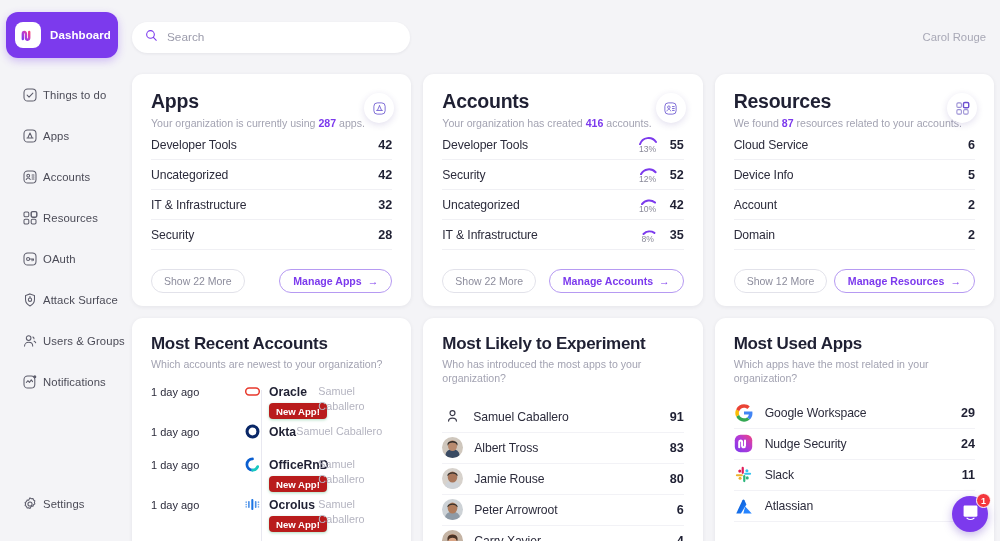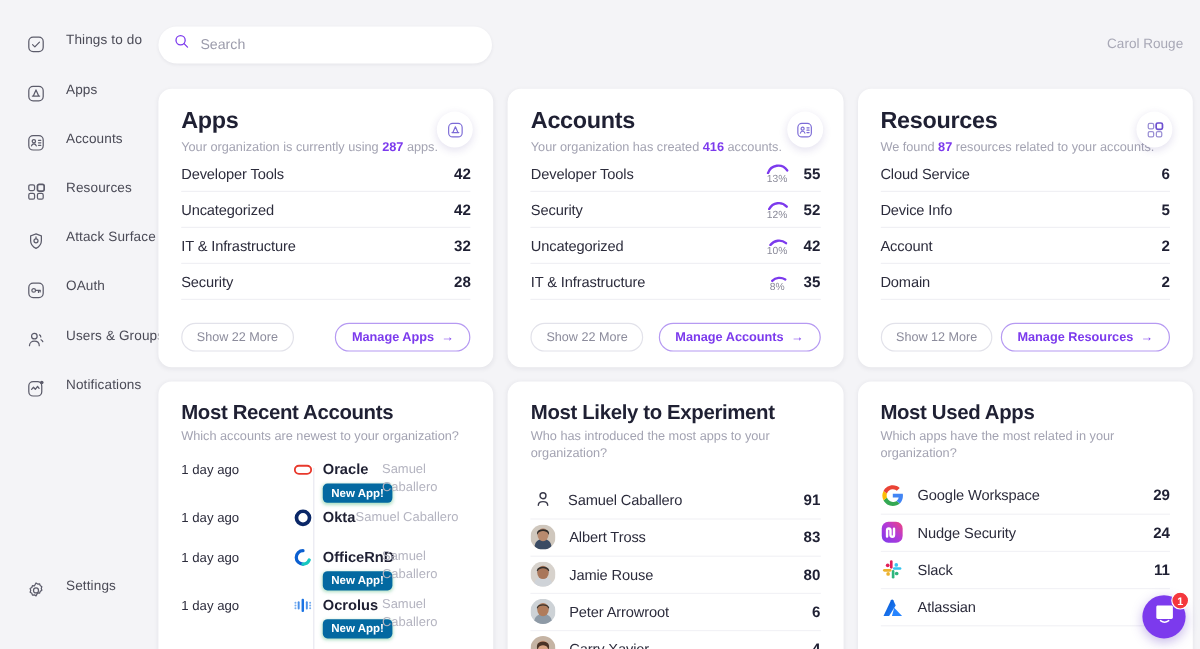--- a/index.html
+++ b/index.html
@@ -34,21 +34,21 @@
     width: 26px; height: 26px; border-radius: 8px;
     background: #ffffff;
     display: flex; align-items: center; justify-content: center;
     flex: 0 0 26px;
   }
   .nav-dashboard .label {
     color: #fff; font-size: 11.5px; font-weight: 700; letter-spacing: .1px;
   }
   .nav-list { margin-top: 16px; }
   .nav-item {
-    display: flex; gap: 17px;
+    display: flex; align-items: center; gap: 5px;
     height: 41px; padding-left: 21px;
     cursor: pointer;
   }
   .nav-item .ico { width: 17px; height: 17px; flex: 0 0 17px; display:flex; align-items:center; justify-content:center;}
   .nav-item .label { font-size: 11.3px; color: #4b4b57; letter-spacing: .1px; white-space: nowrap;}
   .nav-settings { position: absolute; bottom: 17px; left: 0; }
 
   
   .main { flex: 1; height: 541px; position: relative; }
 
@@ -145,21 +145,21 @@
   }
   .tl-ago { width: 92px; flex: 0 0 92px; font-size: 11px; color: #2c2c3c; padding-top: 4px;}
   .tl-mid { width: 18px; flex: 0 0 18px; display: flex; justify-content: center; padding-top: 1px; position: relative; z-index: 2;}
   .tl-body { flex: 1; padding-left: 8px; }
   .tl-app { font-size: 12.2px; font-weight: 700; color: #1f2033; display: inline-block; }
   .tl-user {
     font-size: 10.8px; color: #b4b4c0; position: absolute; right: 0px; top: 2px;
     width: 74px; line-height: 1.35;
   }
   .badge-new {
-    display: inline-block; background: #0369a1; color: #fff;
+    display: inline-block; background: #b91c1c; color: #fff;
     font-size: 9.6px; font-weight: 700; border-radius: 4px;
     padding: 2.5px 7px; margin-top: 3px;
     box-shadow: 0 1px 3px rgba(18,161,80,.35);
   }
 
   
   .lrow {
     display: flex; align-items: center; height: 31px;
     border-bottom: 1px solid #f2f2f6;
     font-size: 12.2px; color: #2c2c3c; gap: 11px;
@@ -183,20 +183,35 @@
     border: 1.5px solid #fff;
   }
 </style>
 </head>
 <body>
 
 <div id="app">
 
   <div class="sidebar">
 
+    <div class="nav-dashboard">
+      <span class="nudge-logo">
+        <svg width="17" height="17" viewBox="0 0 24 24">
+          <defs>
+              <linearGradient id="ng1" x1="0" y1="1" x2="1" y2="0">
+            <stop offset="0" stop-color="#7c3aed"></stop>
+                <stop offset=".55" stop-color="#c03bd0"></stop>
+                <stop offset="1" stop-color="#f2447b"></stop>
+          </linearGradient>
+            </defs>
+          <path d="M4 17 V9.5 C4 6.5 8.4 6.1 8.4 9.8 V15.5 C8.4 19 13 18.6 13 15.2 V7" stroke="url(#ng1)" stroke-width="3.4" fill="none" stroke-linecap="round"></path>
+        </svg>
+      </span>
+      <span class="label">Dashboard</span>
+    </div>
 
     <div class="nav-list">
 
       <div class="nav-item">
         <span class="ico">
           <svg width="16" height="16" viewBox="0 0 20 20" fill="none" stroke="#5c5c6b" stroke-width="1.3">
             <rect x="2.5" y="2.5" width="15" height="15" rx="4.5"></rect>
             <path d="M6.4 10.2l2.4 2.4 4.8-5" stroke-linecap="round" stroke-linejoin="round"></path>
           </svg>
         </span>
@@ -233,37 +248,37 @@
             <rect x="2.5" y="11.5" width="6" height="6" rx="1.6"></rect>
             <rect x="11.5" y="11.5" width="6" height="6" rx="1.6"></rect>
           </svg>
         </span>
         <span class="label">Resources</span>
       </div>
 
       <div class="nav-item">
         <span class="ico">
           <svg width="16" height="16" viewBox="0 0 20 20" fill="none" stroke="#5c5c6b" stroke-width="1.3">
+            <rect x="2.5" y="2.5" width="15" height="15" rx="4.5"></rect>
+            <circle cx="7.6" cy="10" r="1.9"></circle>
+            <path d="M9.5 10h5M12.6 10v2.1M14.3 10v1.6" stroke-linecap="round"></path>
+          </svg>
+        </span>
+        <span class="label">OAuth</span>
+      </div>
+
+      <div class="nav-item">
+        <span class="ico">
+          <svg width="16" height="16" viewBox="0 0 20 20" fill="none" stroke="#5c5c6b" stroke-width="1.3">
             <path d="M10 2.4l5.6 2.1v5c0 3.6-2.6 6.5-5.6 8-3-1.5-5.6-4.4-5.6-8v-5z"></path>
             <circle cx="10" cy="9.6" r="2.1"></circle>
             <path d="M10 5.6v1.6" stroke-linecap="round"></path>
           </svg>
         </span>
         <span class="label">Attack Surface</span>
-      </div>
-
-      <div class="nav-item">
-        <span class="ico">
-          <svg width="16" height="16" viewBox="0 0 20 20" fill="none" stroke="#5c5c6b" stroke-width="1.3">
-            <rect x="2.5" y="2.5" width="15" height="15" rx="4.5"></rect>
-            <circle cx="7.6" cy="10" r="1.9"></circle>
-            <path d="M9.5 10h5M12.6 10v2.1M14.3 10v1.6" stroke-linecap="round"></path>
-          </svg>
-        </span>
-        <span class="label">OAuth</span>
       </div>
 
       <div class="nav-item">
         <span class="ico">
           <svg width="16" height="16" viewBox="0 0 20 20" fill="none" stroke="#5c5c6b" stroke-width="1.3">
             <circle cx="8.3" cy="6.4" r="2.9"></circle>
             <path d="M3.2 16.4c0-3 2.3-4.8 5.1-4.8s5.1 1.8 5.1 4.8" stroke-linecap="round"></path>
             <path d="M13.6 5.1c.9.4 1.4 1.2 1.4 2.1M15.2 10.2c.9.4 1.6 1.1 1.9 2" stroke-linecap="round"></path>
           </svg>
         </span>

